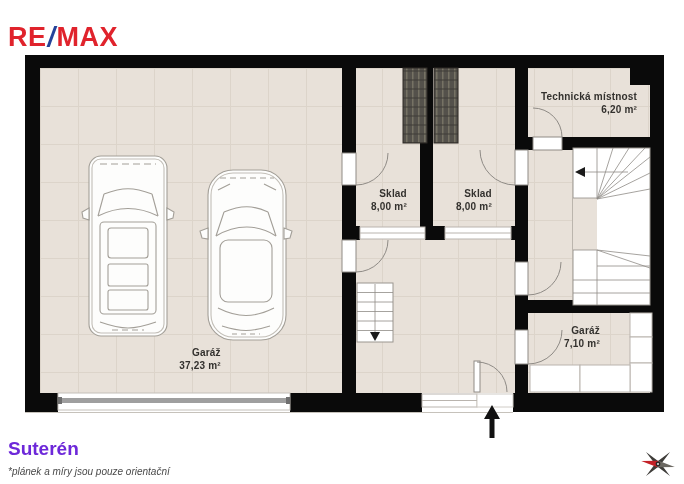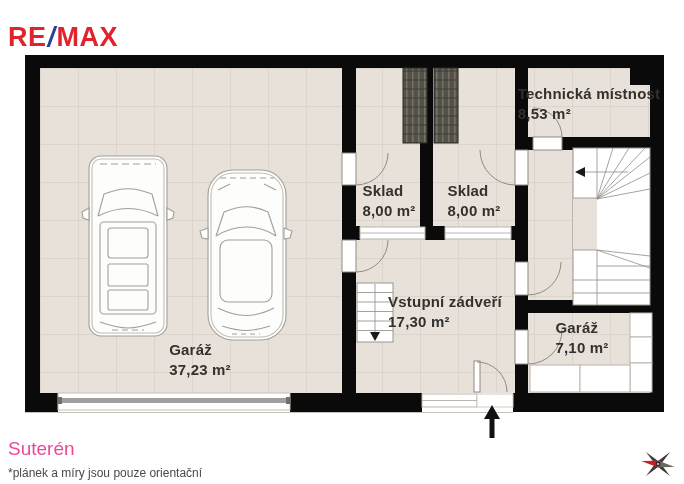--- a/index.html
+++ b/index.html
@@ -6,28 +6,28 @@
   #stage{position:relative;width:680px;height:484px;background:#fff;overflow:hidden;
          font-family:"Liberation Sans","DejaVu Sans",sans-serif;}
   .abs{position:absolute;}
   
   .floor{left:40px;top:68px;width:610px;height:325px;background-color:#e8e1d9;
     background-image:linear-gradient(#dcd4ca 1px, transparent 1px),
                      linear-gradient(90deg,#dcd4ca 1px, transparent 1px);
     background-size:38px 38px;}
   svg.lines{left:0;top:0;width:684px;height:484px;}
   
-  .room-label{transform:translate(-50%,-50%);text-align:left;color:#33312e;
-    font-weight:bold;font-size:15px;line-height:1.3;letter-spacing:.2px;white-space:nowrap;z-index:5;}
+  .room-label{transform:translate(-50%,-50%);text-align:right;color:#33312e;
+    font-weight:bold;font-size:10px;line-height:1.3;letter-spacing:.2px;white-space:nowrap;z-index:5;}
   
   .logo{left:8px;top:24px;font-weight:bold;font-size:27px;letter-spacing:.5px;line-height:1;z-index:5;}
   .logo .red{color:#e0232c;}
   .logo .blue{color:#24439a;font-style:italic;padding:0 1px;}
-  .plan-title{left:8px;top:438px;font-weight:normal;font-size:19px;color:#ec4899;z-index:5;}
-  .disclaimer{left:8px;top:466px;font-size:12px;color:#4a4a4a;z-index:5;}
+  .plan-title{left:8px;top:438px;font-weight:bold;font-size:19px;color:#6d28d9;z-index:5;}
+  .disclaimer{left:8px;top:466px;font-style:italic;font-size:10px;color:#4a4a4a;z-index:5;}
 </style>
 </head>
 <body>
 
 <div id="stage">
 
   <div class="abs logo">
     <span class="red">RE</span><span class="blue">/</span><span class="red">MAX</span>
   </div>
 
@@ -220,27 +220,23 @@
     <div>37,23 m²</div>
   </div>
   <div class="abs room-label" style="left:389px;top:200px">
     <div>Sklad</div>
     <div>8,00 m²</div>
   </div>
   <div class="abs room-label" style="left:474px;top:200px">
     <div>Sklad</div>
     <div>8,00 m²</div>
   </div>
-  <div class="abs room-label" style="left:445px;top:311px">
-    <div>Vstupní zádveří</div>
-    <div>17,30 m²</div>
-  </div>
   <div class="abs room-label" style="left:589px;top:103px">
     <div>Technická místnost</div>
-    <div>8,53 m²</div>
+    <div>6,20 m²</div>
   </div>
   <div class="abs room-label" style="left:582px;top:337px">
     <div>Garáž</div>
     <div>7,10 m²</div>
   </div>
 
   <div class="abs plan-title">Suterén</div>
   <div class="abs disclaimer">*plánek a míry jsou pouze orientační</div>
 </div>
 

